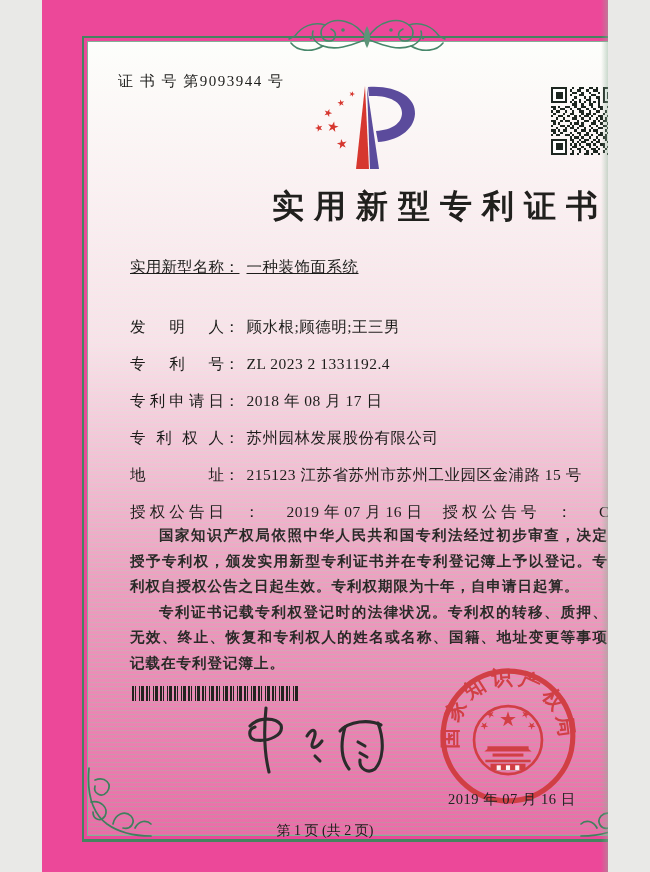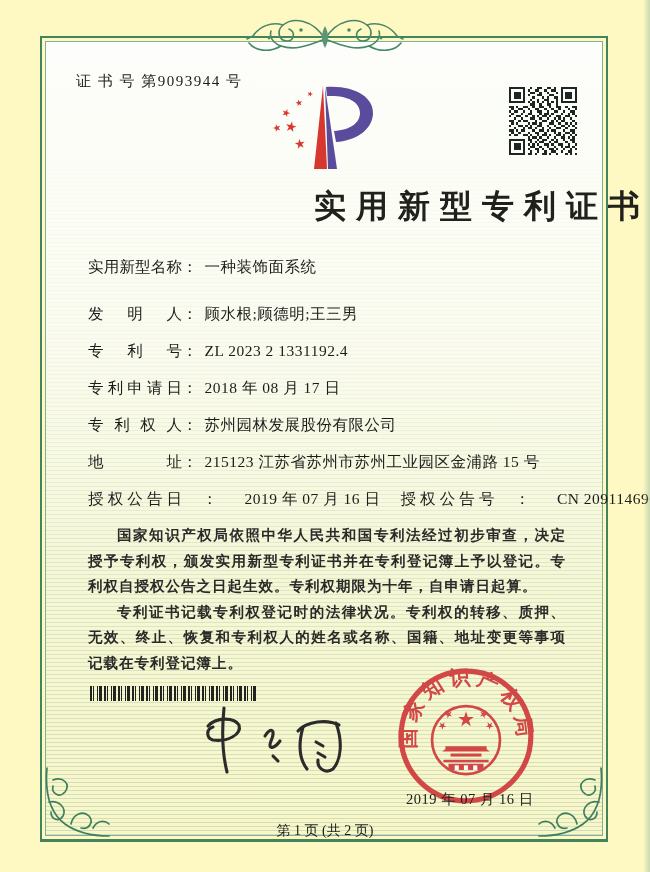--- a/index.html
+++ b/index.html
@@ -1,18 +1,18 @@
 <!DOCTYPE html>
 <html><head>
 <meta charset="utf-8">
 <style>
   html,body{margin:0;padding:0;background:#e9e9e7;}
   .page{
-    position:relative;width:650px;height:872px;margin:0 auto;
-    background:#fef9c3;overflow:hidden;
+    position:relative;width:566px;height:872px;margin:0 auto;
+    background:#ec4899;overflow:hidden;
     font-family:"Liberation Serif","DejaVu Serif",serif;
     color:#1c1c1a;
   }
   .page::after{
     content:"";position:absolute;top:0;right:0;width:7px;height:100%;
     background:linear-gradient(90deg,rgba(255,255,255,0),rgba(140,175,150,.45));
     pointer-events:none;
   }
   .frame{
     position:absolute;left:40px;top:36px;width:568px;height:806px;
@@ -28,21 +28,21 @@
   .cert-no{position:absolute;left:76px;top:72px;font-size:15px;letter-spacing:1.5px;}
   .logo{position:absolute;left:270px;top:84px;width:110px;height:88px;}
   .qr{position:absolute;left:509px;top:87px;width:68px;height:68px;}
   .title{
     position:absolute;left:0;top:185px;width:100%;margin:0;
     text-align:right;font-size:32px;font-weight:700;letter-spacing:10px;text-indent:10px;
     color:#20201d;
   }
   .fields{position:absolute;left:88px;top:256px;width:478px;font-size:15.5px;}
   .frow{display:flex;align-items:baseline;line-height:21px;margin-bottom:16px;}
-  .frow.first{margin-bottom:26px;}
+  .frow.first{margin-bottom:39px;text-decoration:underline;}
   .flabel{display:inline-block;width:94px;text-align:justify;text-align-last:justify;white-space:nowrap;}
   .fcolon{margin-right:7px;}
   .fvalue{letter-spacing:.5px;white-space:nowrap;}
   .pair{display:flex;align-items:baseline;gap:20px;}
   .pair + .pair{margin-left:20px;}
   .paras{position:absolute;left:88px;top:523px;width:478px;font-size:14.5px;line-height:25.5px;text-align:justify;color:#2a2a28;}
   .paras p{margin:0;text-indent:2em;letter-spacing:1px;font-weight:bold;}
   .barcode{
     position:absolute;left:90px;top:686px;width:166px;height:15px;
     background:repeating-linear-gradient(90deg,

